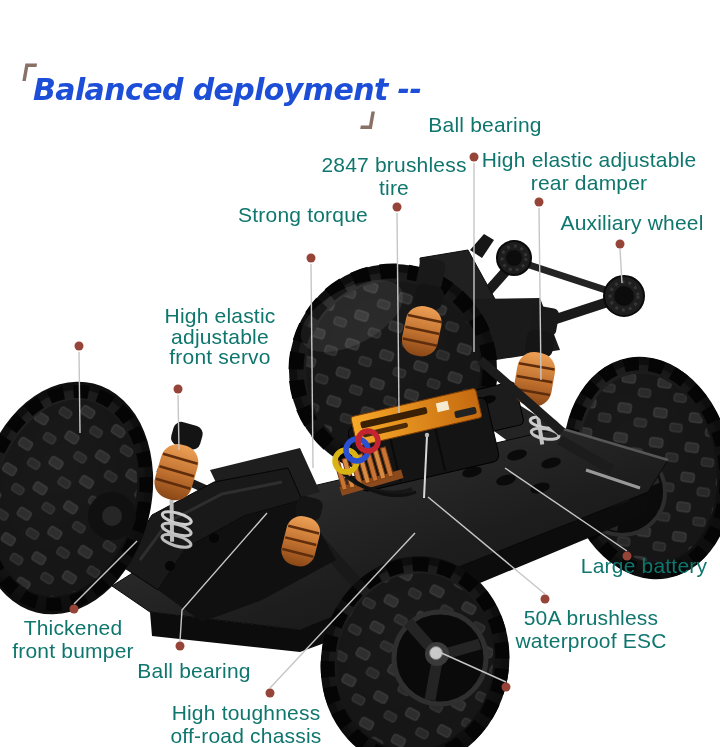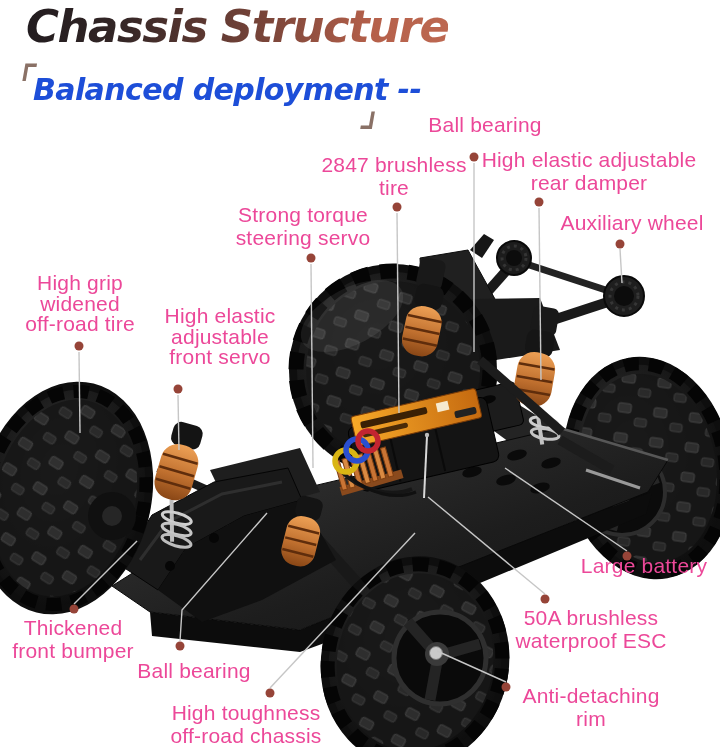--- a/index.html
+++ b/index.html
@@ -32,21 +32,21 @@
     font-family:"DejaVu Sans", sans-serif;
     font-weight:bold;font-size:30px;line-height:30px;
     color:#ffffff;-webkit-text-stroke:1.4px #8a7166;
     transform:skewX(-10deg);
   }
   .q-open{left:6px;top:64px;}
   .q-close{left:361px;top:100px;}
 
   .callout{
     position:absolute;transform:translateX(-50%);
-    text-align:center;color:#ec4899;
+    text-align:center;color:#0f766e;
     font-size:21px;line-height:23px;white-space:nowrap;
     letter-spacing:0.2px;
   }
   .callout span{display:block;}
   .tight{line-height:20.5px;}
 </style>
 </head>
 <body>
 
 <div class="stage">
@@ -292,21 +292,20 @@
       <circle cx="178" cy="389" r="4.5"></circle>
       <circle cx="627" cy="556" r="4.5"></circle>
       <circle cx="545" cy="599" r="4.5"></circle>
       <circle cx="506" cy="687" r="4.5"></circle>
       <circle cx="74" cy="609" r="4.5"></circle>
       <circle cx="180" cy="646" r="4.5"></circle>
       <circle cx="270" cy="693" r="4.5"></circle>
     </g>
   </svg>
 
-  <div class="title">Chassis Structure</div>
   <span class="quote q-open">「</span>
   <div class="subtitle sub1">Balanced deployment --</div>
   <span class="quote q-close">」</span>
 
   <div class="callout" style="left:485px;top:113px;">
     <span>Ball bearing</span>
   </div>
 
   <div class="callout" style="left:394px;top:153px;">
     <span>2847 brushless</span>
@@ -317,48 +316,38 @@
     <span>Auxiliary wheel</span>
   </div>
 
   <div class="callout" style="left:589px;top:148px;">
     <span>High elastic adjustable</span>
     <span>rear damper</span>
   </div>
 
   <div class="callout" style="left:303px;top:203px;">
     <span>Strong torque</span>
-    <span>steering servo</span>
-  </div>
-
-  <div class="callout tight" style="left:80px;top:273px;">
-    <span>High grip</span>
-    <span>widened</span>
-    <span>off-road tire</span>
-  </div>
+  </div>
+
 
   <div class="callout tight" style="left:220px;top:306px;">
     <span>High elastic</span>
     <span>adjustable</span>
     <span>front servo</span>
   </div>
 
   <div class="callout" style="left:644px;top:554px;">
     <span>Large battery</span>
   </div>
 
   <div class="callout" style="left:591px;top:606px;">
     <span>50A brushless</span>
     <span>waterproof ESC</span>
   </div>
 
-  <div class="callout" style="left:591px;top:684px;">
-    <span>Anti-detaching</span>
-    <span>rim</span>
-  </div>
 
   <div class="callout" style="left:73px;top:616px;">
     <span>Thickened</span>
     <span>front bumper</span>
   </div>
 
   <div class="callout" style="left:194px;top:659px;">
     <span>Ball bearing</span>
   </div>
 

